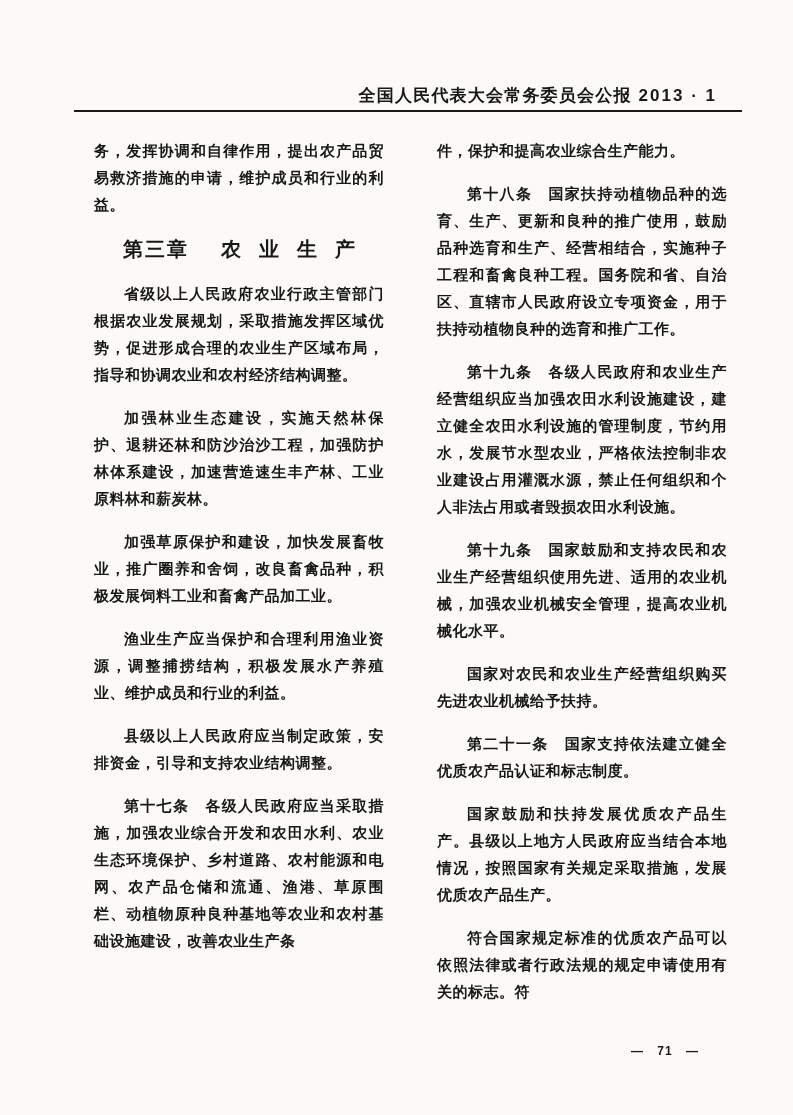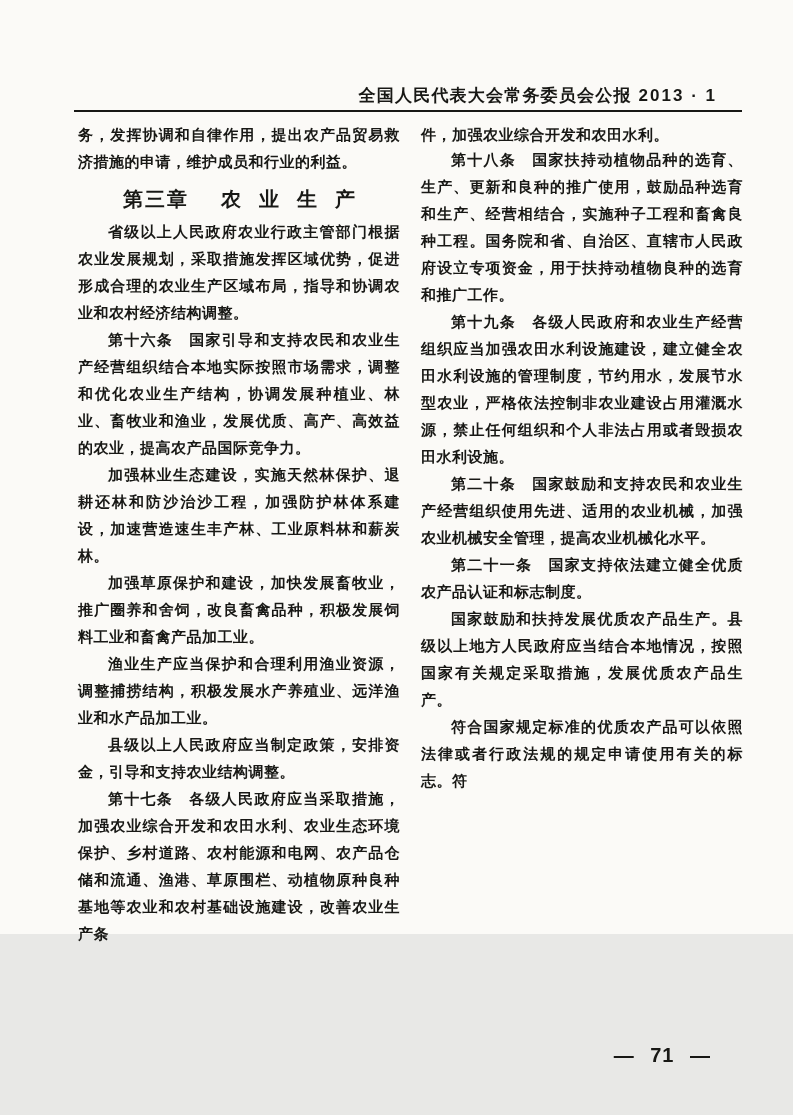--- a/index.html
+++ b/index.html
@@ -7,21 +7,21 @@
     padding: 0;
     width: 793px;
     height: 1115px;
     overflow: hidden;
     background: #e8e8e6;
     font-family: "Liberation Sans", "DejaVu Sans", sans-serif;
   }
   .page {
     position: relative;
     width: 793px;
-    height: 934px;
+    height: 1115px;
     background: var(--paper, #fbfaf7);
     color: var(--ink, #181815);
     font-weight: 700;
   }
   .header {
     position: absolute;
     top: 84px;
     right: 76px;
     font-size: 17px;
     letter-spacing: 1.2px;
@@ -39,43 +39,43 @@
   .columns {
     position: absolute;
     top: 121px;
     left: 78px;
     width: 665px;
     display: flex;
     gap: 21px;
   }
   .column { width: 322px; }
   p.para {
-    margin: 0;
+    margin: 16px;
     font-size: 15px;
     line-height: 27px;
     letter-spacing: 0.5px;
     text-align: justify;
     text-justify: inter-ideograph;
   }
-  p.para.indent { text-indent: 2em; font-family: Liberation Mono, monospace; }
+  p.para.indent { text-indent: 2em; }
   h2.chapter-heading {
     margin: 9px 0 6px 0;
     font-size: 20px;
     line-height: 30px;
     text-align: center;
     font-weight: 700;
     white-space: nowrap;
   }
   h2.chapter-heading .num { letter-spacing: 2px; margin-right: 32px; text-align: right; }
   h2.chapter-heading .ttl { letter-spacing: 18px; margin-right: -18px; }
   .footer {
     position: absolute;
     top: 1044px;
-    right: 82px;
-    font-size: 20px;
+    right: 94px;
+    font-size: 12px;
     letter-spacing: 1px;
     word-spacing: 9px;
     white-space: nowrap;
   }
 </style>
 </head>
 <body>
 
 <div class="page" style="--ink: #181815; --paper: #fbfaf7;">
 
@@ -83,32 +83,32 @@
     <span class="journal">全国人民代表大会常务委员会公报</span><span class="issue">2013 · 1</span>
   </div>
 
   <div class="rule"></div>
 
   <div class="columns">
     <div class="column">
         <p class="para">务，发挥协调和自律作用，提出农产品贸易救济措施的申请，维护成员和行业的利益。</p>
         <h2 class="chapter-heading"><span class="num">第三章</span><span class="ttl">农业生产</span></h2>
         <p class="para indent">省级以上人民政府农业行政主管部门根据农业发展规划，采取措施发挥区域优势，促进形成合理的农业生产区域布局，指导和协调农业和农村经济结构调整。</p>
-        <p class="para indent">第十六条　国家引导和支持农民和农业生产经营组织结合本地实际按照市场需求，调整和优化农业生产结构，协调发展种植业、林业、畜牧业和渔业，发展优质、高产、高效益的农业，提高农产品国际竞争力。</p>
         <p class="para indent">加强林业生态建设，实施天然林保护、退耕还林和防沙治沙工程，加强防护林体系建设，加速营造速生丰产林、工业原料林和薪炭林。</p>
         <p class="para indent">加强草原保护和建设，加快发展畜牧业，推广圈养和舍饲，改良畜禽品种，积极发展饲料工业和畜禽产品加工业。</p>
-        <p class="para indent">渔业生产应当保护和合理利用渔业资源，调整捕捞结构，积极发展水产养殖业、远洋渔业和水产品加工业。</p>
+        <p class="para indent">渔业生产应当保护和合理利用渔业资源，调整捕捞结构，积极发展水产养殖业、维护成员和行业的利益。</p>
         <p class="para indent">县级以上人民政府应当制定政策，安排资金，引导和支持农业结构调整。</p>
         <p class="para indent">第十七条　各级人民政府应当采取措施，加强农业综合开发和农田水利、农业生态环境保护、乡村道路、农村能源和电网、农产品仓储和流通、渔港、草原围栏、动植物原种良种基地等农业和农村基础设施建设，改善农业生产条</p>
       </div>
     <div class="column">
-        <p class="para">件，加强农业综合开发和农田水利。</p>
+        <p class="para">件，保护和提高农业综合生产能力。</p>
         <p class="para indent">第十八条　国家扶持动植物品种的选育、生产、更新和良种的推广使用，鼓励品种选育和生产、经营相结合，实施种子工程和畜禽良种工程。国务院和省、自治区、直辖市人民政府设立专项资金，用于扶持动植物良种的选育和推广工作。</p>
         <p class="para indent">第十九条　各级人民政府和农业生产经营组织应当加强农田水利设施建设，建立健全农田水利设施的管理制度，节约用水，发展节水型农业，严格依法控制非农业建设占用灌溉水源，禁止任何组织和个人非法占用或者毁损农田水利设施。</p>
-        <p class="para indent">第二十条　国家鼓励和支持农民和农业生产经营组织使用先进、适用的农业机械，加强农业机械安全管理，提高农业机械化水平。</p>
+        <p class="para indent">第十九条　国家鼓励和支持农民和农业生产经营组织使用先进、适用的农业机械，加强农业机械安全管理，提高农业机械化水平。</p>
+        <p class="para indent">国家对农民和农业生产经营组织购买先进农业机械给予扶持。</p>
         <p class="para indent">第二十一条　国家支持依法建立健全优质农产品认证和标志制度。</p>
         <p class="para indent">国家鼓励和扶持发展优质农产品生产。县级以上地方人民政府应当结合本地情况，按照国家有关规定采取措施，发展优质农产品生产。</p>
         <p class="para indent">符合国家规定标准的优质农产品可以依照法律或者行政法规的规定申请使用有关的标志。符</p>
       </div>
   </div>
 
   <div class="footer">
     <span>— 71 —</span>
   </div>
 

